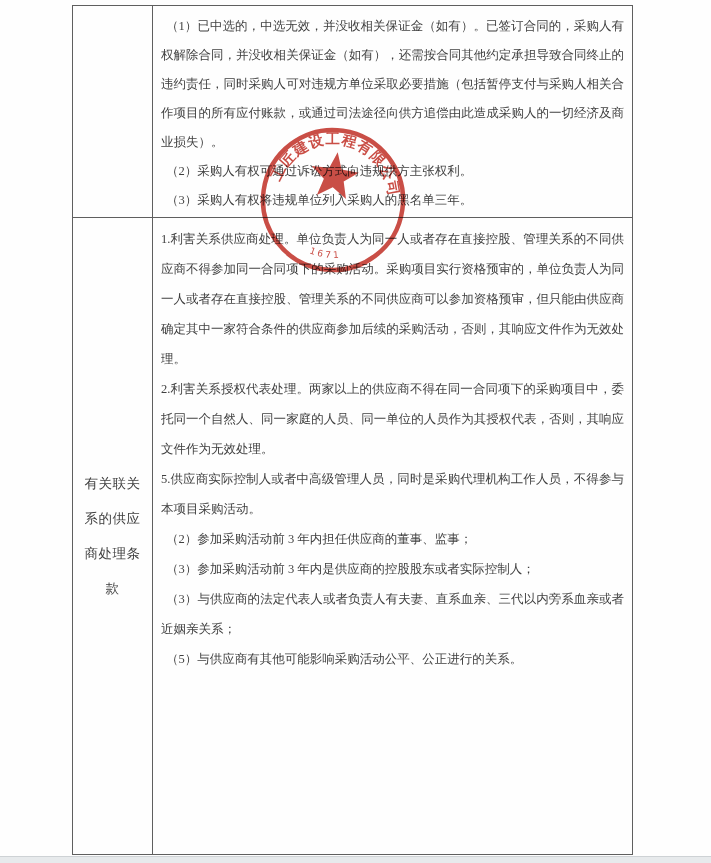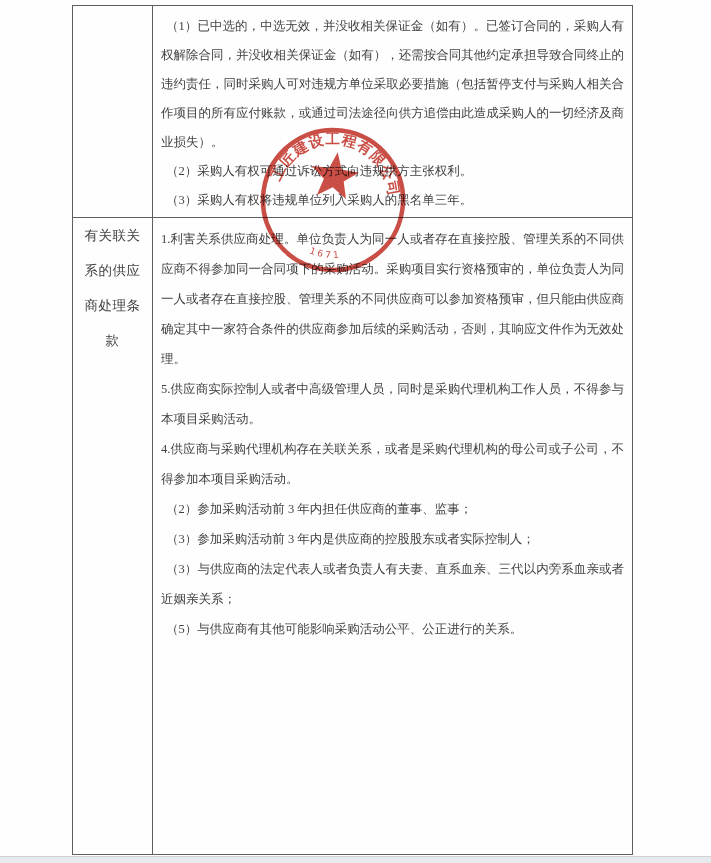--- a/index.html
+++ b/index.html
@@ -23,21 +23,21 @@
     background: transparent;
   }
   .t-row { display: flex; }
   .t-row.row1 { height: 212px; border-bottom: 1px solid #5f5f5f; }
   .t-row.row2 { height: 636px; }
   .label-cell {
     flex: none;
     width: 80px;
     border-right: 1px solid #5f5f5f;
     display: flex;
-    align-items: flex-start;
+    align-items: center;
     justify-content: center;
   }
   .label-text {
     width: 69px;
     font-size: 13.5px;
     line-height: 35px;
     color: #3f3f3f;
     text-align: center;
     letter-spacing: 0.5px;
   }
@@ -92,22 +92,22 @@
         <p class="num-indent">（3）采购人有权将违规单位列入采购人的黑名单三年。</p>
       </div>
     </div>
 
     <div class="t-row row2">
       <div class="label-cell">
         <div class="label-text">有关联关系的供应商处理条款</div>
       </div>
       <div class="text-cell">
         <p>1.利害关系供应商处理。单位负责人为同一人或者存在直接控股、管理关系的不同供应商不得参加同一合同项下的采购活动。采购项目实行资格预审的，单位负责人为同一人或者存在直接控股、管理关系的不同供应商可以参加资格预审，但只能由供应商确定其中一家符合条件的供应商参加后续的采购活动，否则，其响应文件作为无效处理。</p>
+        <p>2.利害关系授权代表处理。两家以上的供应商不得在同一合同项下的采购项目中，委托同一个自然人、同一家庭的人员、同一单位的人员作为其授权代表，否则，其响应文件作为无效处理。</p>
         <p>5.供应商实际控制人或者中高级管理人员，同时是采购代理机构工作人员，不得参与本项目采购活动。</p>
-        <p>4.供应商与采购代理机构存在关联关系，或者是采购代理机构的母公司或子公司，不得参加本项目采购活动。</p>
         <p class="num-indent">（2）参加采购活动前 3 年内担任供应商的董事、监事；</p>
         <p class="num-indent">（3）参加采购活动前 3 年内是供应商的控股股东或者实际控制人；</p>
         <p class="num-indent">（3）与供应商的法定代表人或者负责人有夫妻、直系血亲、三代以内旁系血亲或者近姻亲关系；</p>
         <p class="num-indent">（5）与供应商有其他可能影响采购活动公平、公正进行的关系。</p>
       </div>
     </div>
 
   </div>
 
   <svg class="seal" viewBox="0 0 170 170">

